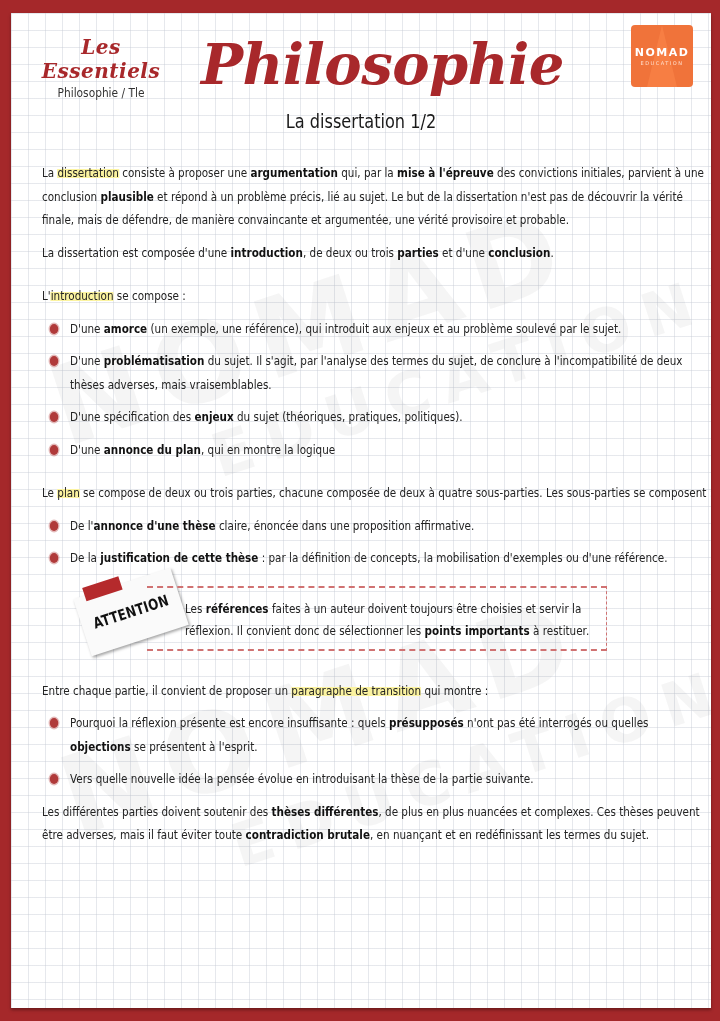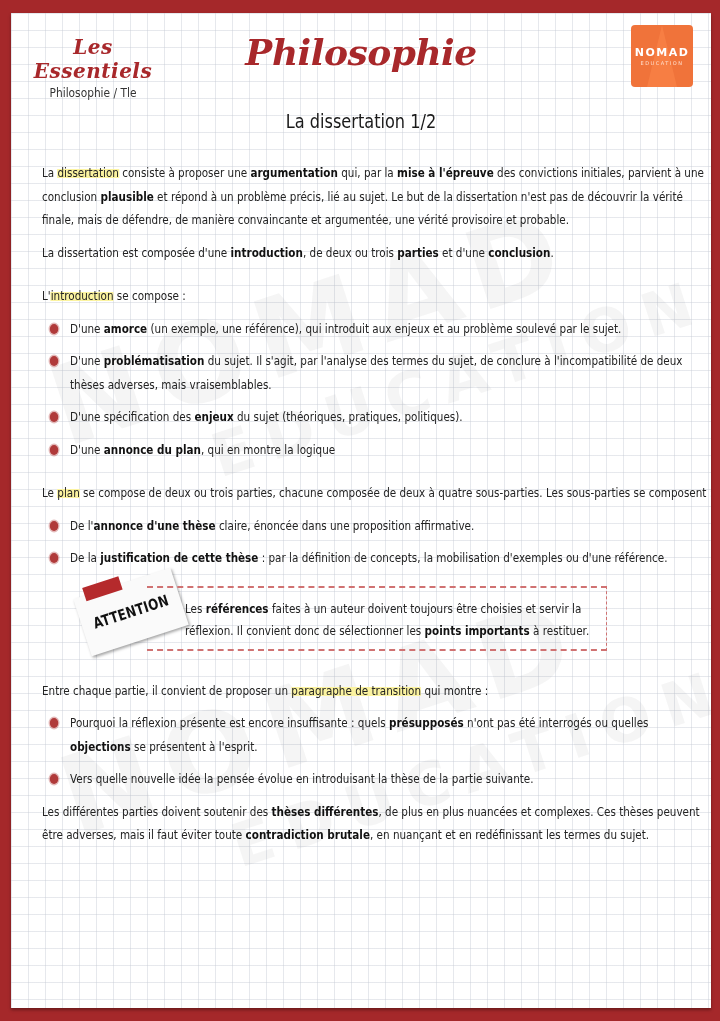--- a/index.html
+++ b/index.html
@@ -24,34 +24,34 @@
       position: absolute; left: 0; top: 0; width: 100%; height: 100%;
       pointer-events: none;
     }
     .wm-text {
       position: absolute; color: rgba(120,120,120,0.07);
       font-family: "DejaVu Sans", sans-serif; font-weight: bold;
       transform: rotate(-18deg); white-space: nowrap;
       letter-spacing: 14px;
     }
     .brand {
-      position: absolute; left: 12px; top: 22px; width: 140px; text-align: center;
+      position: absolute; left: 20px; top: 22px; width: 140px; text-align: center;
     }
     .brand-title {
       font-family: "DejaVu Serif", serif; font-style: italic; font-weight: bold;
       color: #a8282b; font-size: 20px; letter-spacing: 0.5px;
     }
     .brand-sub {
       font-size: 12.5px; color: #333; margin-top: 2px;
       font-family: "DejaVu Sans", sans-serif; transform: scaleX(0.85);
     }
     .main-title {
       position: absolute; left: 190px; top: 18px; width: 320px; text-align: center;
       font-family: "DejaVu Serif", serif; font-style: italic; font-weight: bold;
-      color: #a8282b; font-size: 36px; letter-spacing: -0.5px;
+      color: #a8282b; font-size: 56px; letter-spacing: -0.5px;
       text-shadow: 1px 1px 0 #fff, -1px -1px 0 #fff;
     }
     .subtitle {
       position: absolute; left: 190px; top: 97px; width: 320px; text-align: center;
       font-family: "DejaVu Sans", sans-serif; font-size: 19px; color: #1a1a1a;
       transform: scaleX(0.85);
     }
     .logo {
       position: absolute; left: 620px; top: 12px; width: 62px; height: 62px;
       background: #f0733a; border-radius: 4px; overflow: hidden;

